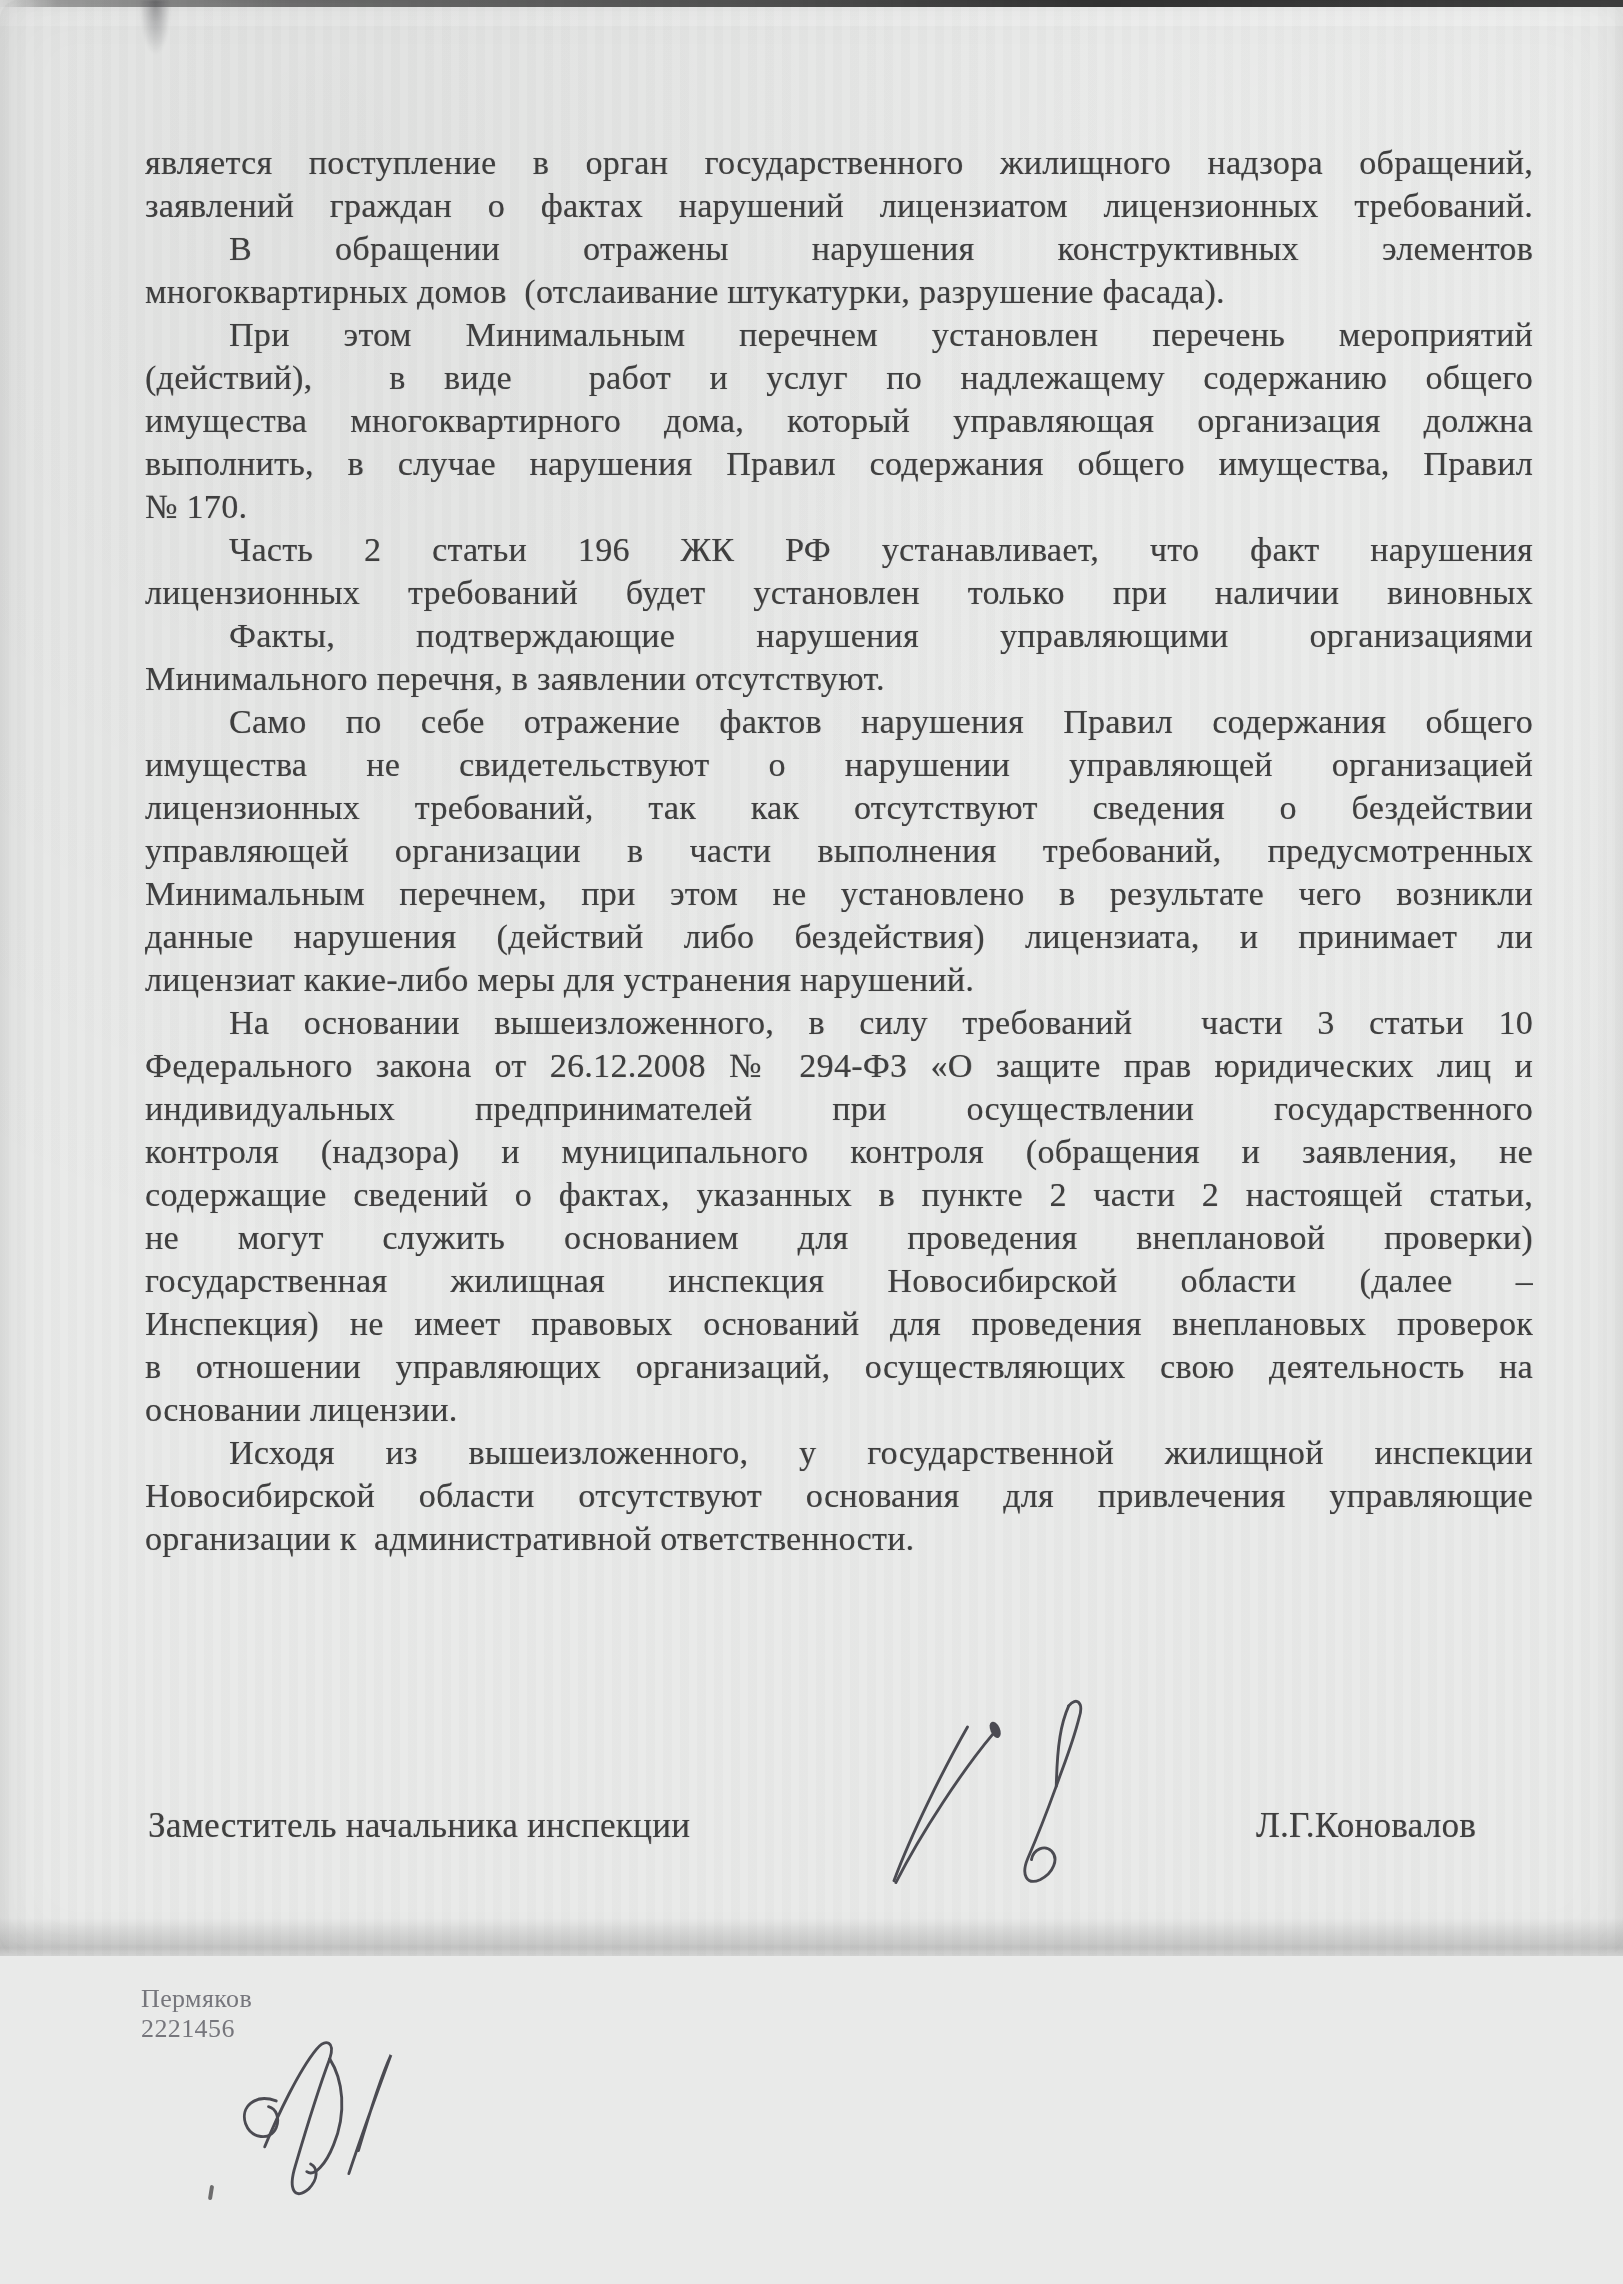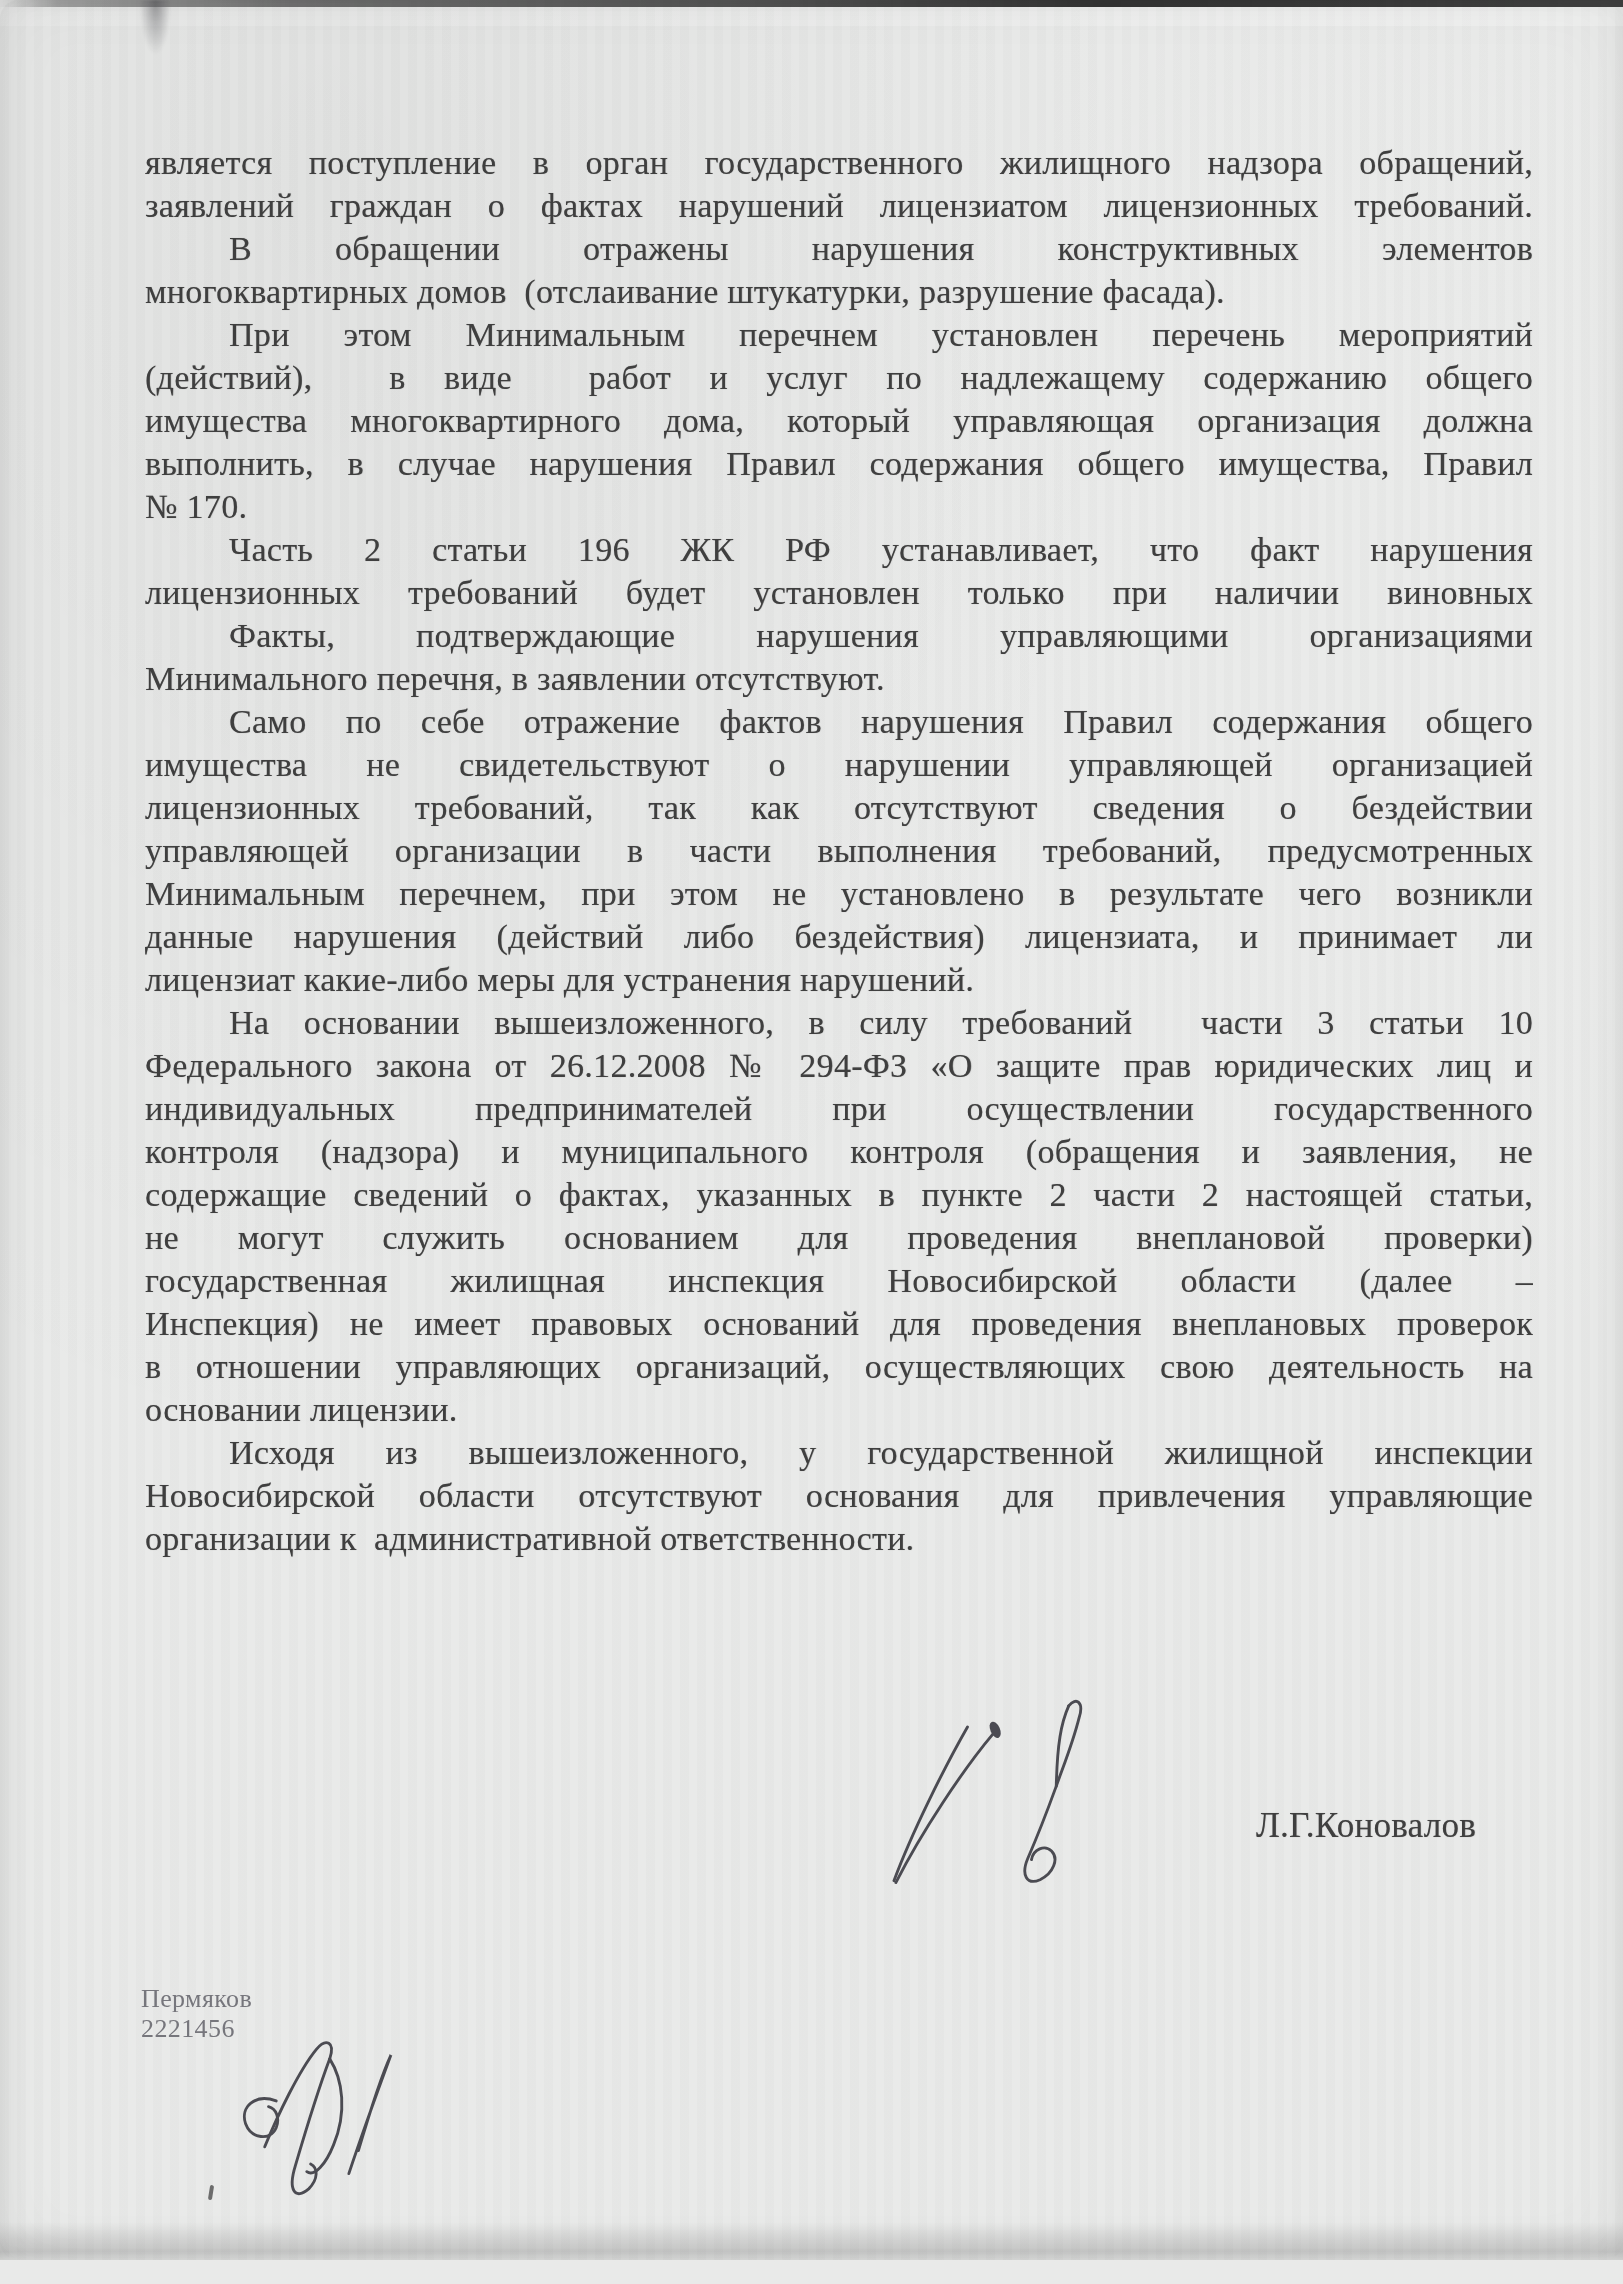--- a/index.html
+++ b/index.html
@@ -6,21 +6,21 @@
     margin: 0;
     padding: 0;
     width: 1623px;
     height: 2285px;
     overflow: hidden;
     background: #e9eae9;
   }
   .page {
     position: relative;
     width: 1623px;
-    height: 2260px;
+    height: 1956px;
     background:
       radial-gradient(ellipse at 20% 8%, rgba(0,0,0,0.035), rgba(0,0,0,0) 45%),
       radial-gradient(ellipse at 85% 30%, rgba(255,255,255,0.05), rgba(255,255,255,0) 50%),
       repeating-linear-gradient(90deg, rgba(0,0,0,0.016) 0 8.6px, rgba(255,255,255,0.02) 8.6px 17px),
       #e9eae9;
     font-family: "Liberation Serif", "DejaVu Serif", serif;
     color: #3f3f3f;
     border-radius: 19px;
   }
   .page::after {
@@ -182,20 +182,21 @@
       <div class="line">не могут служить основанием для проведения внеплановой проверки)</div>
       <div class="line">государственная жилищная инспекция Новосибирской области (далее –</div>
       <div class="line">Инспекция) не имеет правовых оснований для проведения внеплановых проверок</div>
       <div class="line">в отношении управляющих организаций, осуществляющих свою деятельность на</div>
       <div class="line left">основании лицензии.</div>
       <div class="line indent">Исходя из вышеизложенного, у государственной жилищной инспекции</div>
       <div class="line">Новосибирской области отсутствуют основания для привлечения управляющие</div>
       <div class="line left">организации к&nbsp; административной ответственности.</div>
     </div>
 
+  <div class="sig-left">Заместитель начальника инспекции</div>
 
   <svg class="sig-main" viewBox="0 0 310 212" aria-hidden="true">
     <path class="ink" d="M23,191 C42,140 76,72 100,30"></path>
     <path class="ink" d="M25,193 C52,140 95,75 127,37"></path>
     <ellipse cx="129" cy="33" rx="5" ry="9" fill="#4b4b52" transform="rotate(-24 129 33)"></ellipse>
     <path class="ink" d="M206,8 C214,-2 222,4 217,20 C210,48 200,72 193,92 C181,125 170,152 163,168 C156,185 162,196 176,190 C190,183 196,168 188,160 C181,153 169,158 167,169"></path>
     <path class="ink" d="M206,8 C198,26 194,48 193,92"></path>
   </svg>
 
   <div class="sig-right">Л.Г.Коновалов</div>

